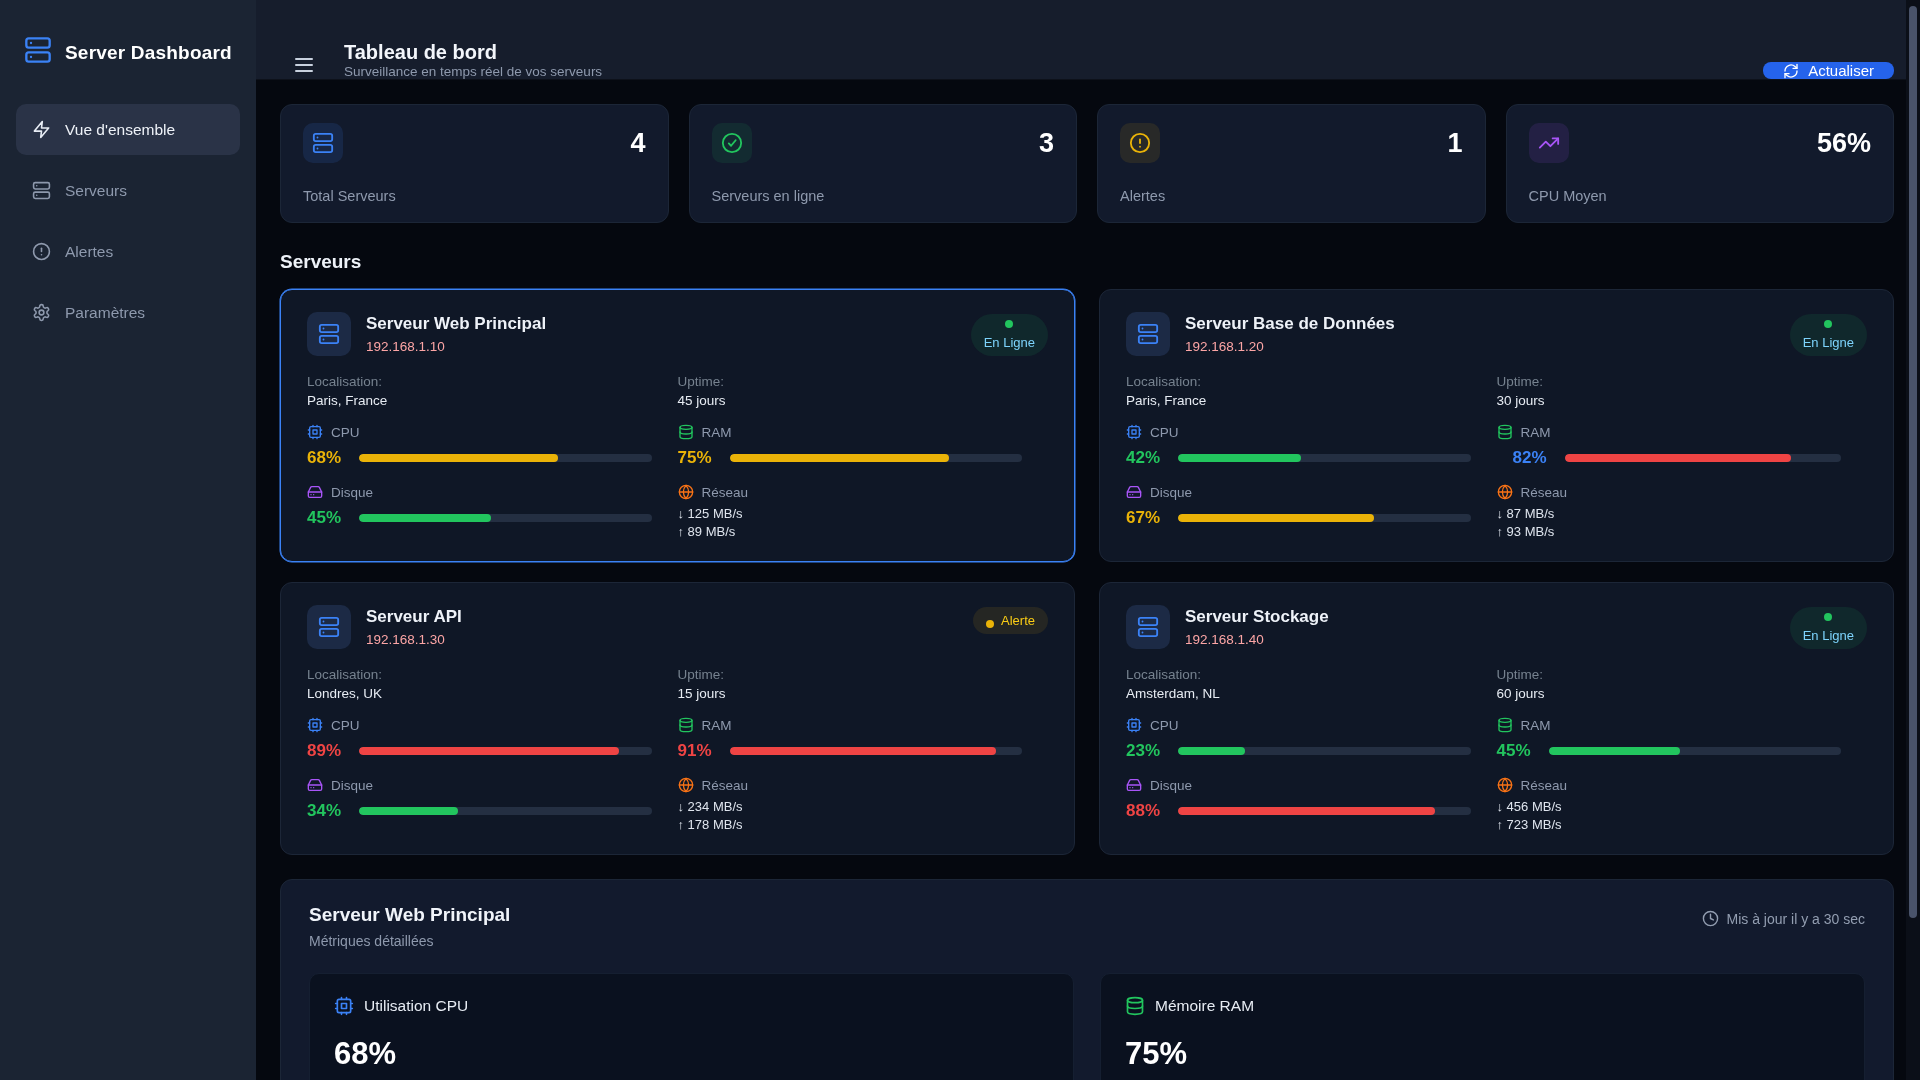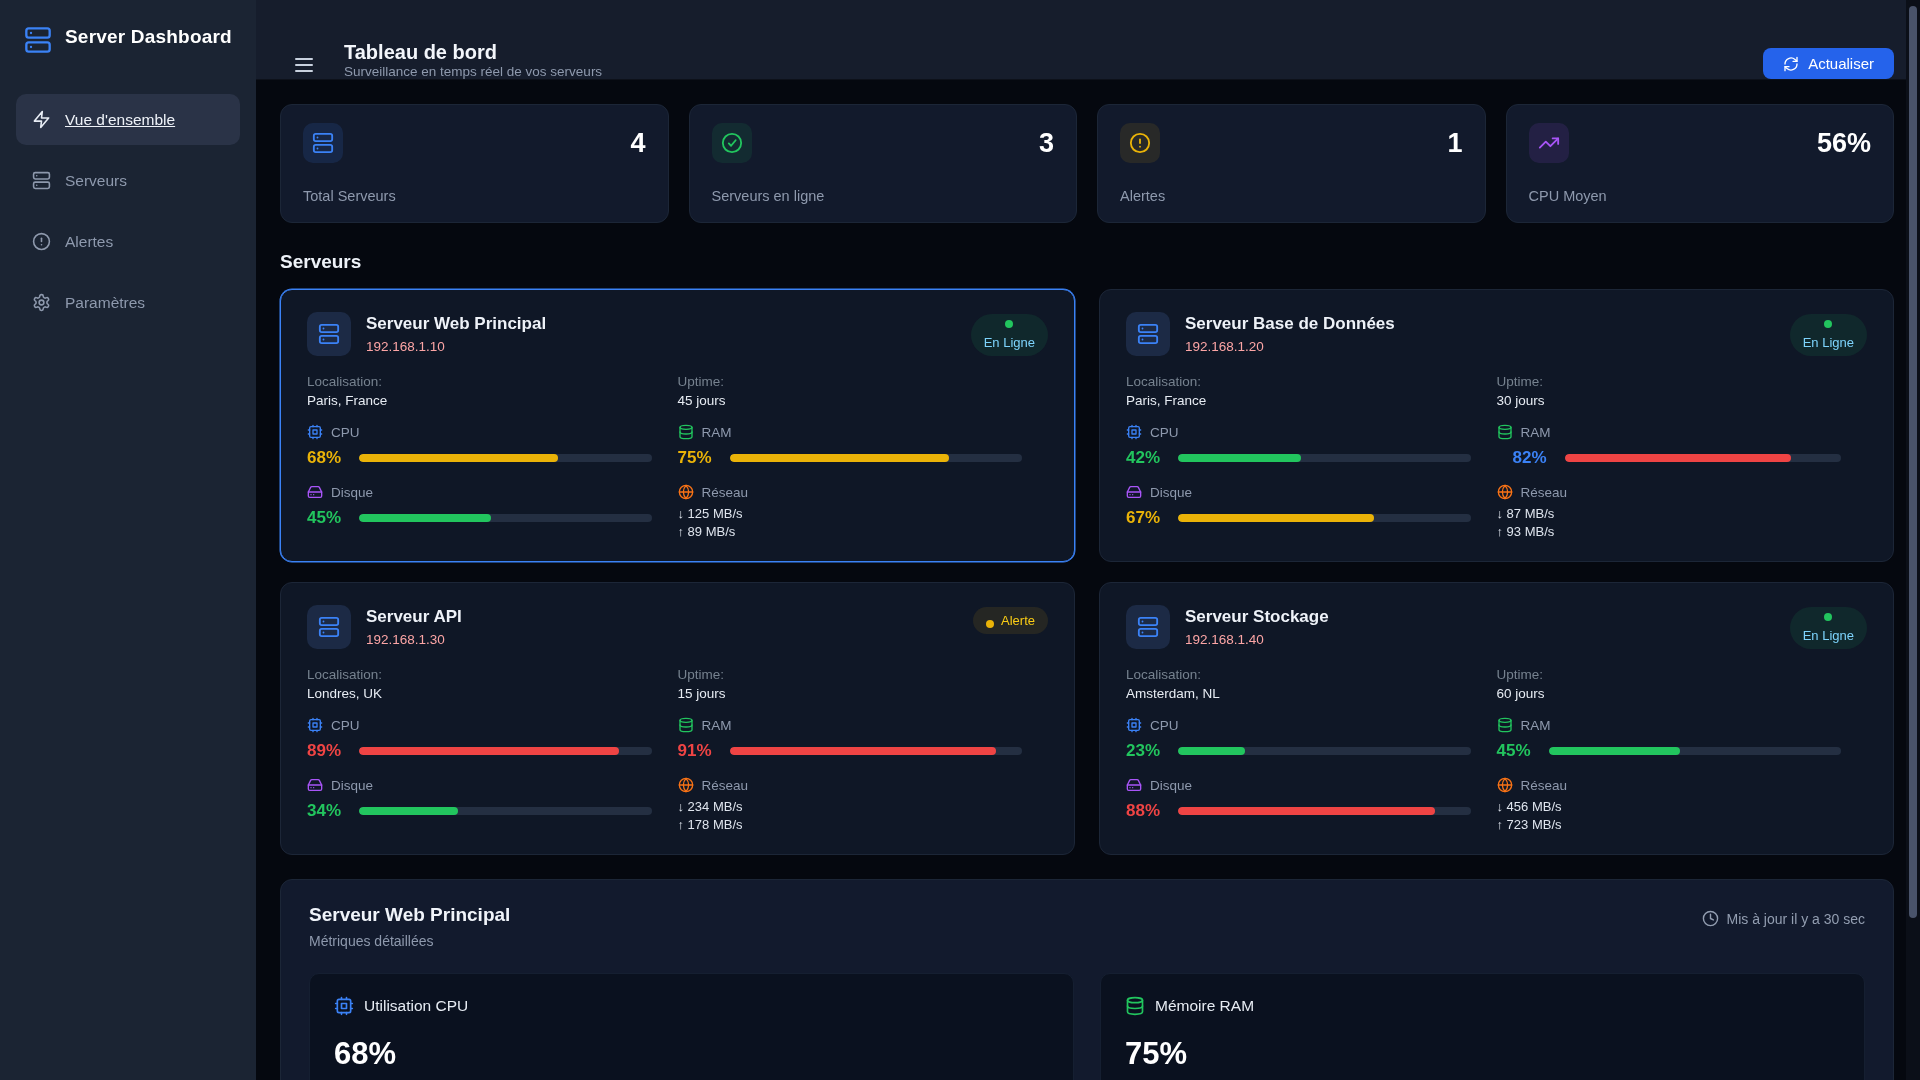--- a/index.html
+++ b/index.html
@@ -6,48 +6,48 @@
   html,body { width:1920px; height:1080px; overflow:hidden; }
   body {
     font-family:"Liberation Sans","DejaVu Sans",sans-serif;
     background:#05080f; color:#eef2f8;
     display:flex;
   }
   svg { display:block; }
 
   
   .sidebar { width:256px; min-width:256px; height:100%; background:#1b2433; }
-  .logo-row { display:flex; align-items:flex-start; gap:13px; padding:26px 24px 22px; }
+  .logo-row { display:flex; align-items:flex-end; gap:13px; padding:36px 24px 22px; }
   .logo-icon { color:#3b82f6; }
   .brand { font-size:19px; font-weight:700; color:#ffffff; letter-spacing:.2px; }
   .nav { margin-top:18px; }
   .nav-item {
     display:flex; align-items:center; gap:14px;
     margin:0 16px 10px; padding:16px 16px; border-radius:10px;
     color:#8e99ad; font-size:15.5px; cursor:pointer;
   }
   .nav-item .nv-ic { color:#8e99ad; }
-  .nav-item.active { background:#2a3347; color:#eef2f8;text-decoration:underline; }
+  .nav-item.active { background:#2a3347; color:#eef2f8; }
   .nav-item.active .nv-ic { color:#e8edf5; }
 
   
   .main { flex:1; display:flex; flex-direction:column; height:100%; position:relative; }
   .topbar {
     height:80px; min-height:80px; background:#161d2c;
     display:flex; align-items:flex-end; padding:0 26px 0 34px; gap:26px;
     border-bottom:1px solid rgba(0,0,0,.4);
   }
   .menu-btn { background:none; border:none; color:#c8d1de; cursor:pointer; padding:2px; }
   .tb-title { font-size:20px; font-weight:700; color:#f3f6fb; }
   .tb-sub { font-size:13.5px; color:#8e99ad; margin-top:0; }
   .spacer { flex:1; }
   .refresh-btn {
     display:flex; align-items:center; gap:9px;
     background:var(--accent,#2563eb); color:#ffffff; border:none; border-radius:8px;
-    padding:7px 20px; font-size:15px; font-family:inherit; cursor:pointer;
+    padding:0 20px; font-size:15px; font-family:inherit; cursor:pointer;
   }
 
   .content { flex:1; padding:24px 26px 0 24px; overflow:hidden; }
 
   
   .stats { display:grid; grid-template-columns:repeat(4,1fr); gap:20px; }
   .stat-card {
     background:#121a2c; border:1px solid #1c2637; border-radius:12px;
     height:119px; padding:18px 22px; display:flex; flex-direction:column;
   }

